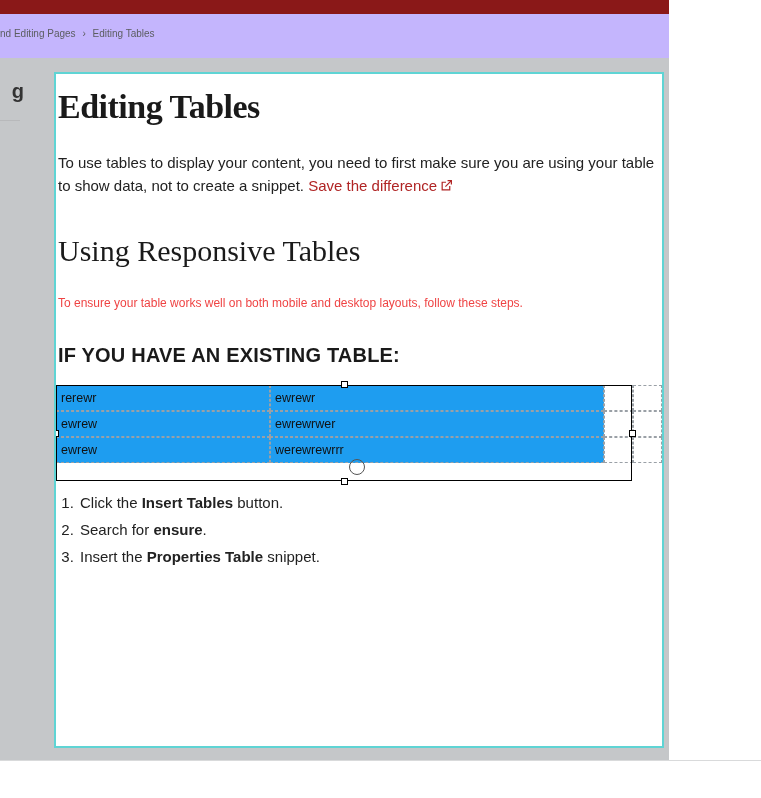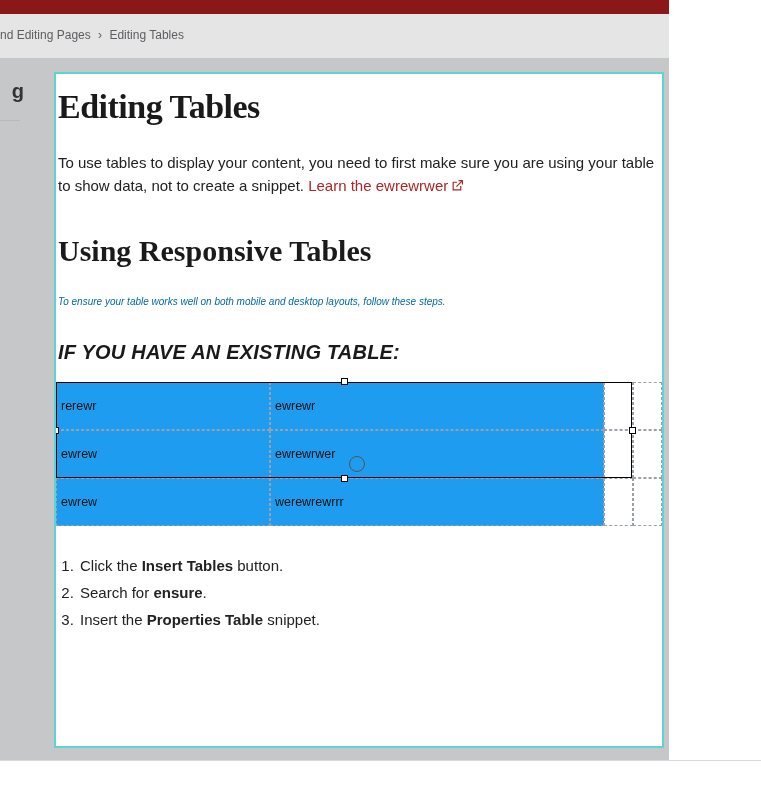--- a/index.html
+++ b/index.html
@@ -11,25 +11,25 @@
     height: 798px;
     overflow: hidden;
     position: relative;
   }
   .top-bar {
     background: #8a1818;
     height: 14px;
     width: 669px;
   }
   .breadcrumb-bar {
-    background: #e5e5e5;
+    background: #c4b5fd;
     height: 44px;
     width: 669px;
     padding: 14px 0 0 0;
-    font-size: 12px;
+    font-size: 10px;
     color: #5b5d60;
   }
   .breadcrumb-bar span { color: #5b5d60; }
   .breadcrumb-sep { margin: 0 4px; color: #8a8c8f; }
   .side-fragment {
     position: absolute;
     left: 0;
     top: 80px;
     width: 24px;
     color: #333;
@@ -76,39 +76,37 @@
     color: #b02424;
     text-decoration: none;
   }
   .ext-icon {
     display: inline-block;
     vertical-align: -1px;
     margin-left: 3px;
   }
   h2.sect {
     font-family: Georgia, "Times New Roman", serif;
-    font-weight: 700;
+    font-weight: 400;
     font-size: 30px;
     color: #1a1a1a;
     margin: 0 0 28px 2px;
   }
   p.body {
-    font-size: 10px;
-    color: #0369a1;
+    font-size: 12px;
+    color: #ef4444;
     margin: 0 4px 34px 2px;
-    font-style: italic;
   }
   h3.sub {
     font-family: -apple-system, Arial, sans-serif;
     font-weight: 900;
     font-size: 20px;
     color: #1a1a1a;
     margin: 0 0 18px 2px;
     letter-spacing: 0.2px;
-    font-style: italic;
   }
   ol.steps {
     margin: 0 0 14px 2px;
     padding-left: 20px;
     font-size: 15px;
     color: #222;
   }
   ol.steps li {
     padding: 3px 0 3px 2px;
     line-height: 1.4;
@@ -122,21 +120,21 @@
   .tbl {
     border-collapse: separate;
     border-spacing: 0;
     width: 606px;
     table-layout: fixed;
   }
   .tbl td {
     border: 1px dashed #9aa0a6;
     font-size: 12.5px;
     color: #111;
-    padding: 16px 4px;
+    padding: 5px 4px;
     height: 24px;
     vertical-align: middle;
     background: #fff;
   }
   .tbl td.sel {
     background: #1e9df0;
     color: #111;
   }
   .tbl col.c1 { width: 214px; }
   .tbl col.c2 { width: 334px; }
@@ -202,21 +200,21 @@
 </div>
 
 <div class="side-fragment">g</div>
 <div class="side-rule"></div>
 
 <div class="content-panel">
   <div class="inner">
     <h1 class="page-title">Editing Tables</h1>
 
     <p class="intro">
-      <span>To use tables to display your content, you need to first make sure you are using your table to show data, not to create a snippet. </span><a class="ext-link" href="#"><span>Learn the ewrewrwer</span><span class="ext-icon"><svg width="13" height="13" viewBox="0 0 24 24" fill="none" stroke="#b02424" stroke-width="2.2">
+      <span>To use tables to display your content, you need to first make sure you are using your table to show data, not to create a snippet. </span><a class="ext-link" href="#"><span>Save the difference</span><span class="ext-icon"><svg width="13" height="13" viewBox="0 0 24 24" fill="none" stroke="#b02424" stroke-width="2.2">
               <path d="M14 3h7v7"></path>
               <path d="M10 14L21 3"></path>
               <path d="M18 13v7H4V6h7"></path>
             </svg></span></a>
     </p>
 
     <h2 class="sect">Using Responsive Tables</h2>
     <p class="body">To ensure your table works well on both mobile and desktop layouts, follow these steps.</p>
 
     <h3 class="sub">IF YOU HAVE AN EXISTING TABLE:</h3>

